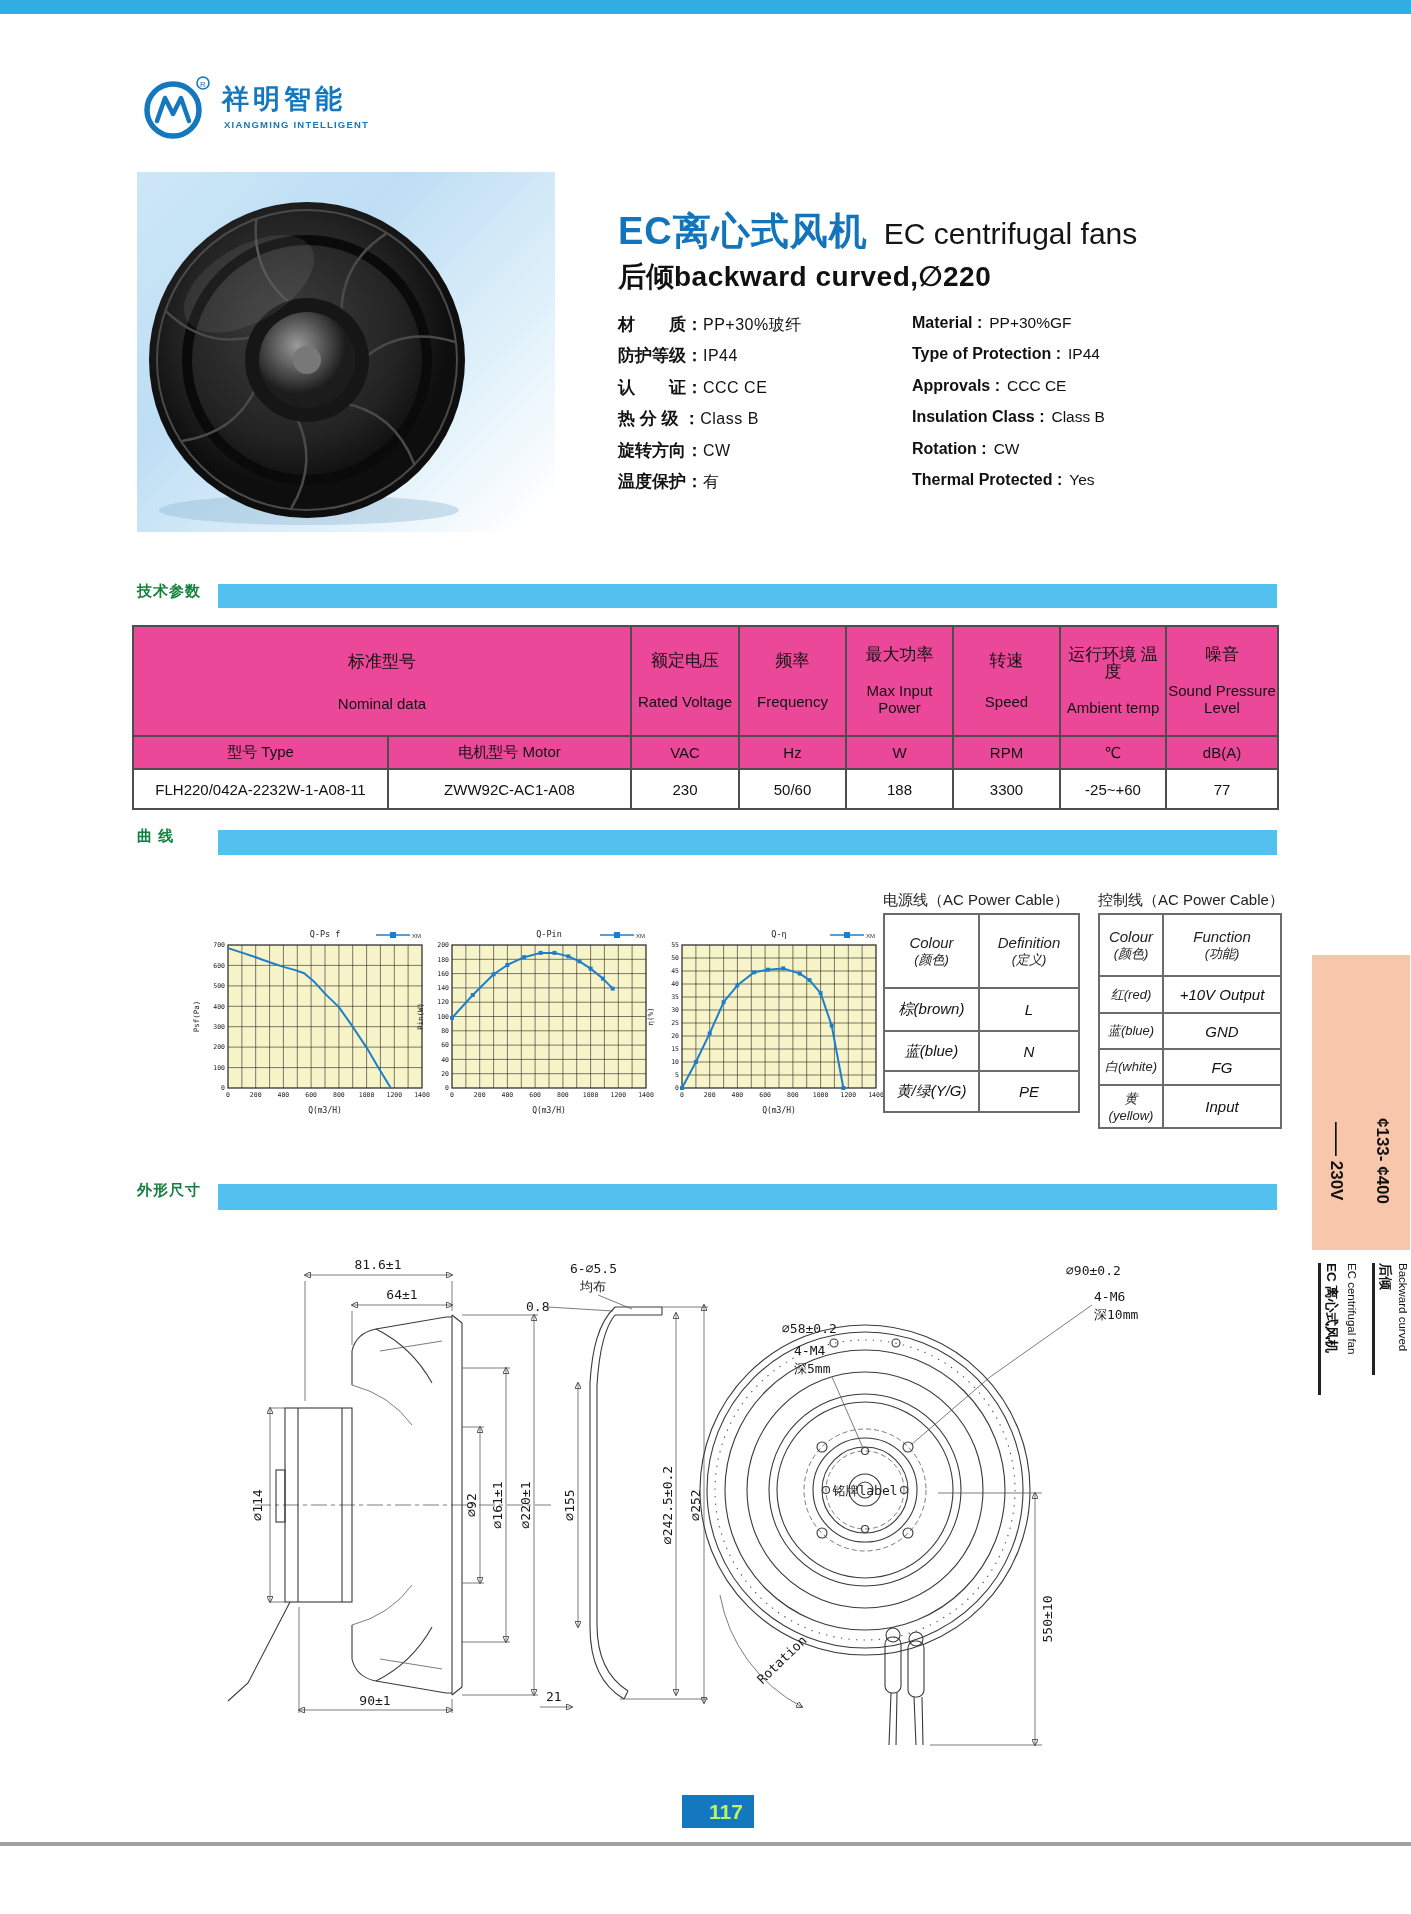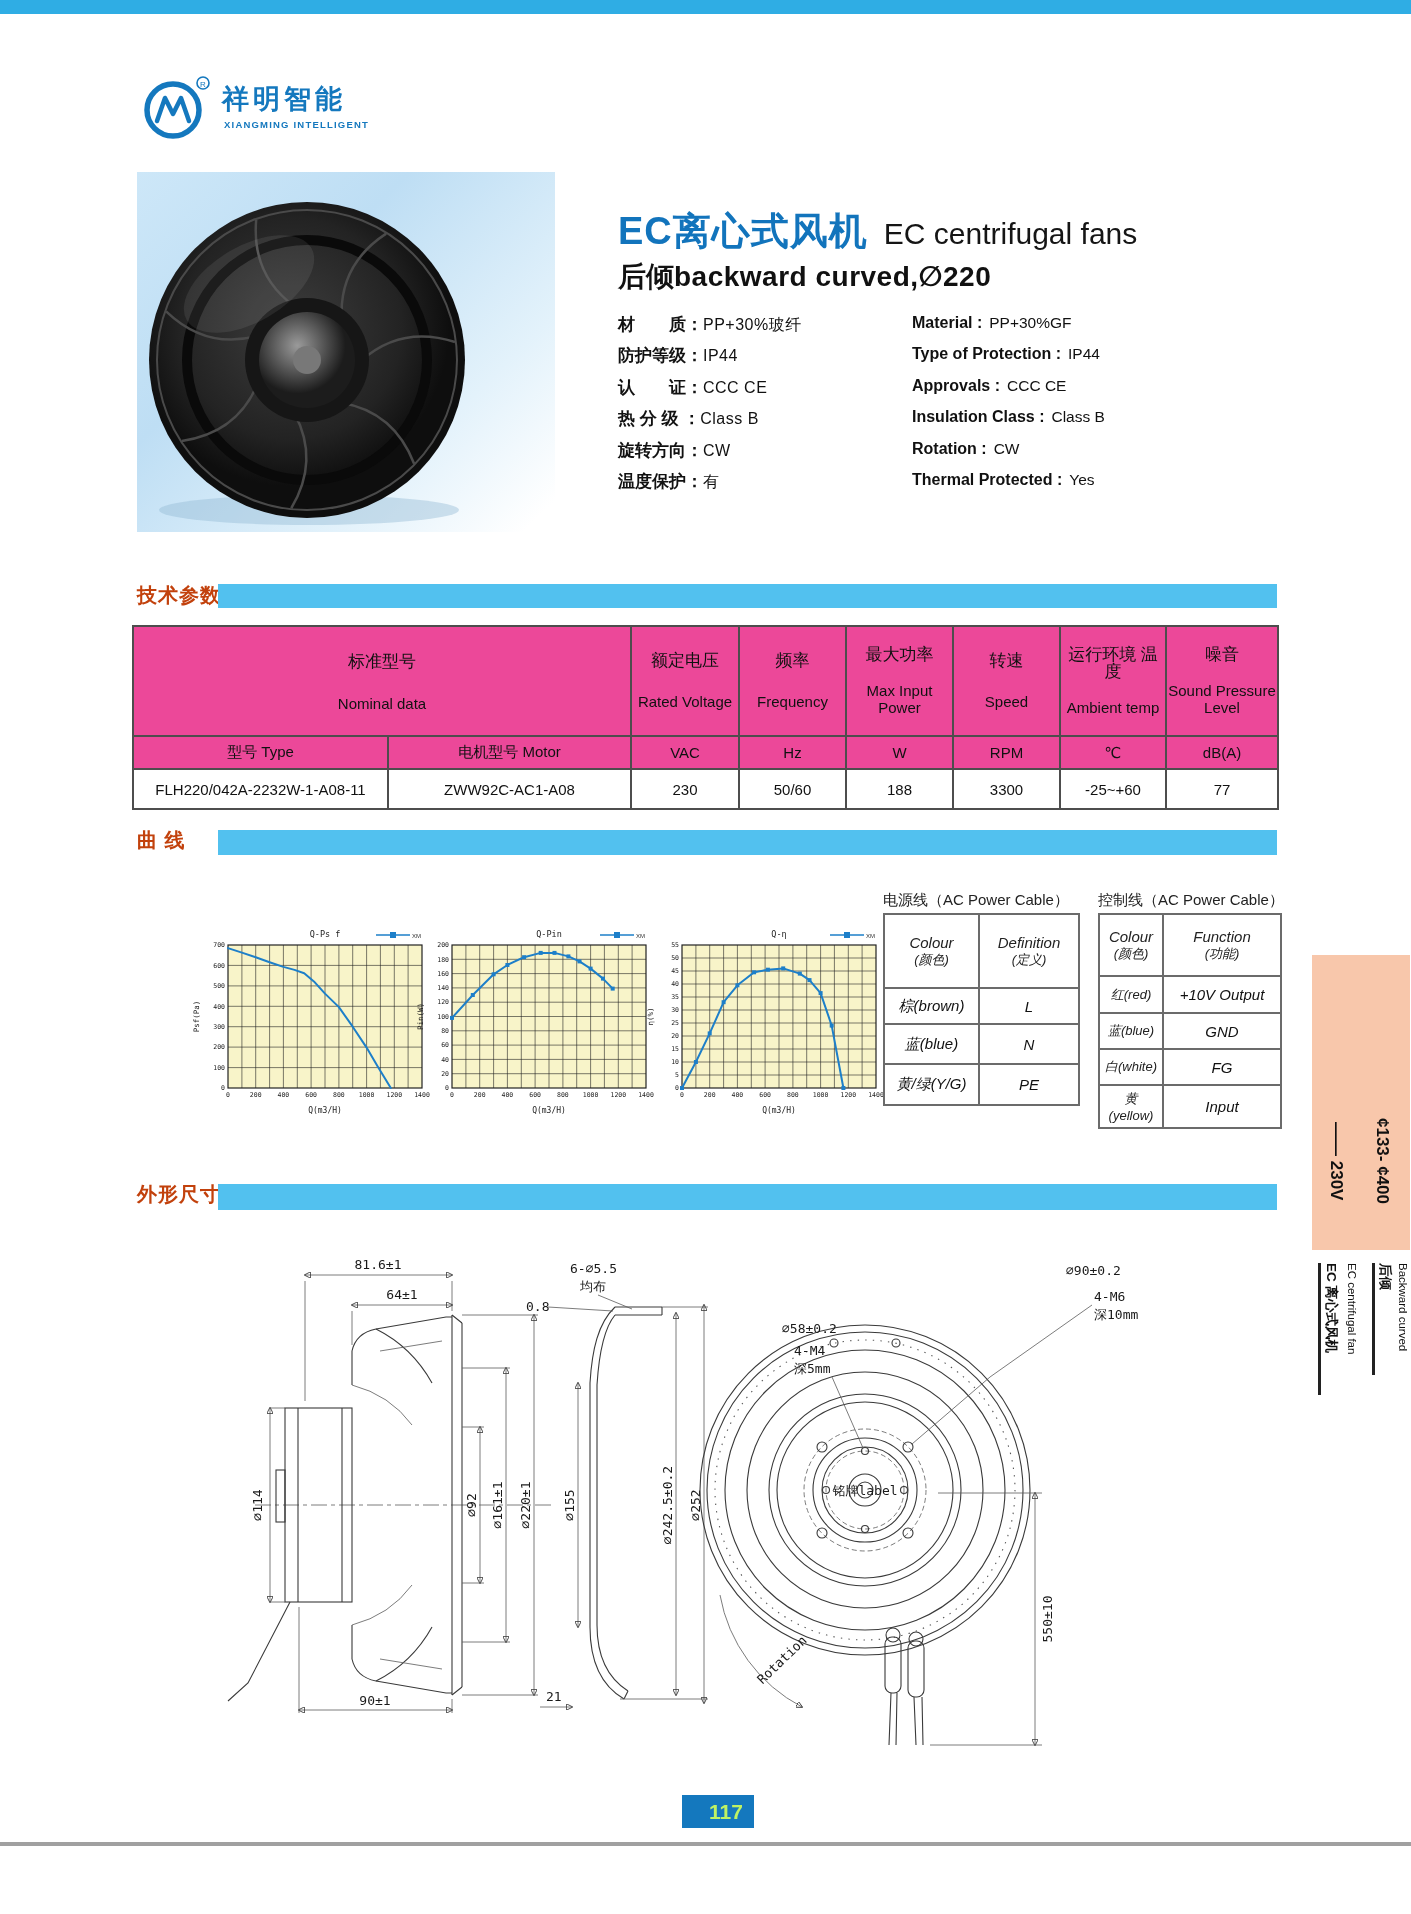--- a/index.html
+++ b/index.html
@@ -22,21 +22,21 @@
   .t2-en{letter-spacing:.5px;}
   
   .specs{left:618px;top:313px;width:700px;}
   .spec-row{position:relative;height:31.4px;white-space:nowrap;}
   .sc-l{font-weight:bold;font-size:17px;}
   .sc-v{font-size:16px;letter-spacing:.5px;}
   .se{position:absolute;left:294px;top:1px;}
   .se-l{font-weight:bold;font-size:16px;}
   .se-v{font-size:15.5px;margin-left:7px;}
   
-  .sec-title{font-size:20px;font-weight:bold;color:#c2410c;white-space:nowrap;letter-spacing:1px;}
+  .sec-title{font-size:15px;font-weight:bold;color:#15803d;white-space:nowrap;letter-spacing:1px;}
   .sec-bar{background:#52c1ef;}
   
   .tech{border-collapse:collapse;table-layout:fixed;width:1145px;}
   .tech td{border:2px solid #4d4d4d;text-align:center;vertical-align:middle;padding:0;overflow:hidden;}
   .tech .hd{background:#ec4899;}
   .cn17{font-size:17px;}
   .en15{font-size:15px;}
   .gcell{display:flex;flex-direction:column;justify-content:space-evenly;height:106px;}
   .vcell{display:flex;flex-direction:column;justify-content:space-evenly;height:106px;line-height:17px;}
   .sub15{font-size:15px;}
@@ -435,21 +435,21 @@
         <tr style="height:74px">
       <td>
             <div class="cb-h1">Colour</div>
             <div class="cb-h2">(颜色)</div>
           </td>
       <td>
             <div class="cb-h1">Definition</div>
             <div class="cb-h2">(定义)</div>
           </td>
     </tr>
-    <tr style="height:36px">
+    <tr style="height:43px">
           <td class="cb-c">棕(brown)</td>
           <td class="cb-v">L</td>
         </tr>
     <tr style="height:40px">
           <td class="cb-c">蓝(blue)</td>
           <td class="cb-v">N</td>
         </tr>
     <tr style="height:41px">
           <td class="cb-c">黄/绿(Y/G)</td>
           <td class="cb-v">PE</td>

